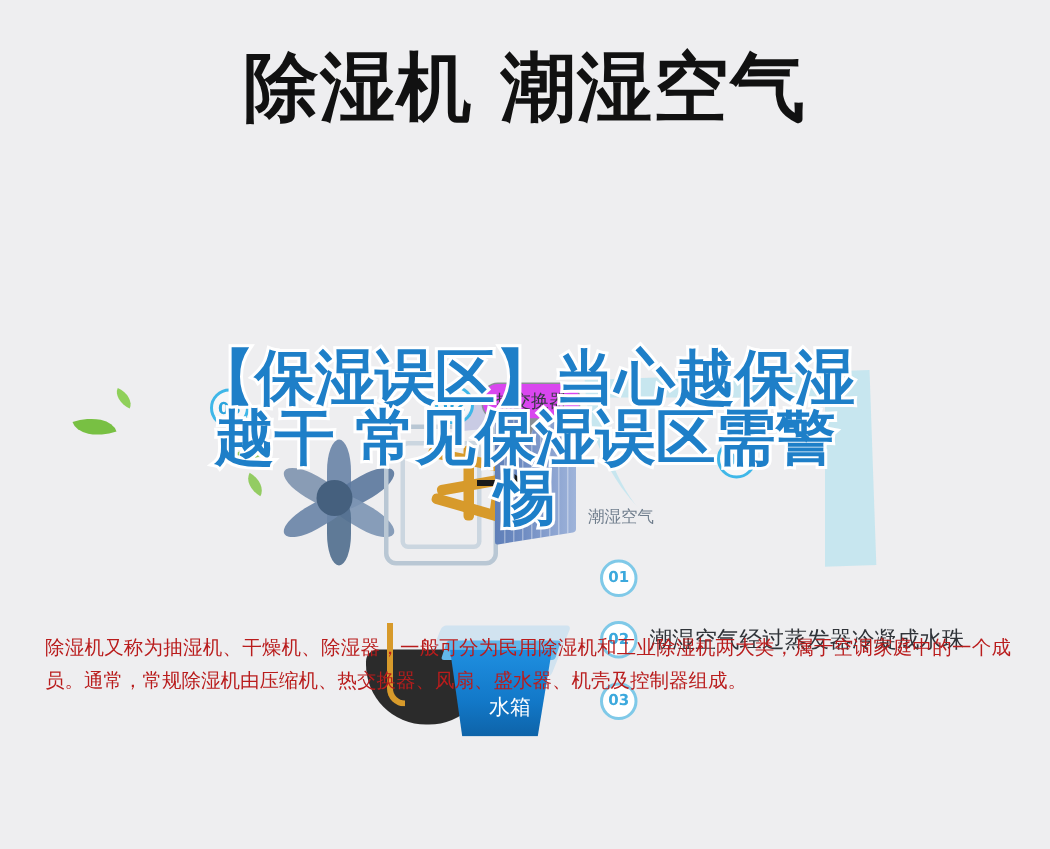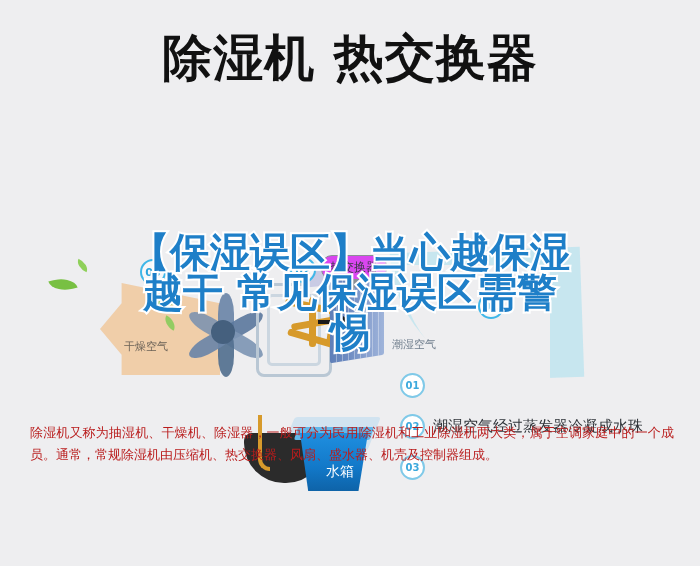--- a/index.html
+++ b/index.html
@@ -212,31 +212,27 @@
     font-size:13px;line-height:22px;color:#b91c1c;
     text-align:justify;
   }
   .btext p{margin:0 0 14px 0;}
 </style>
 </head>
 <body>
 
 <div id="page">
 
-  <div class="title">除湿机 热交换器</div>
+  <div class="title">除湿机 潮湿空气</div>
 
   <div class="stage">
 
     <div class="swoosh"></div>
     <div class="swoosh2"></div>
 
-    <div class="dryarrow">
-      <div class="body"></div>
-      <div class="lbl">干燥空气</div>
-    </div>
 
     <div class="leaf l1"></div>
     <div class="leaf l2"></div>
     <div class="leaf l3"></div>
     <div class="leaf l4"></div>
 
     <div class="fan">
       <div class="blade b1"></div>
       <div class="blade b2"></div>
       <div class="blade b3"></div>

